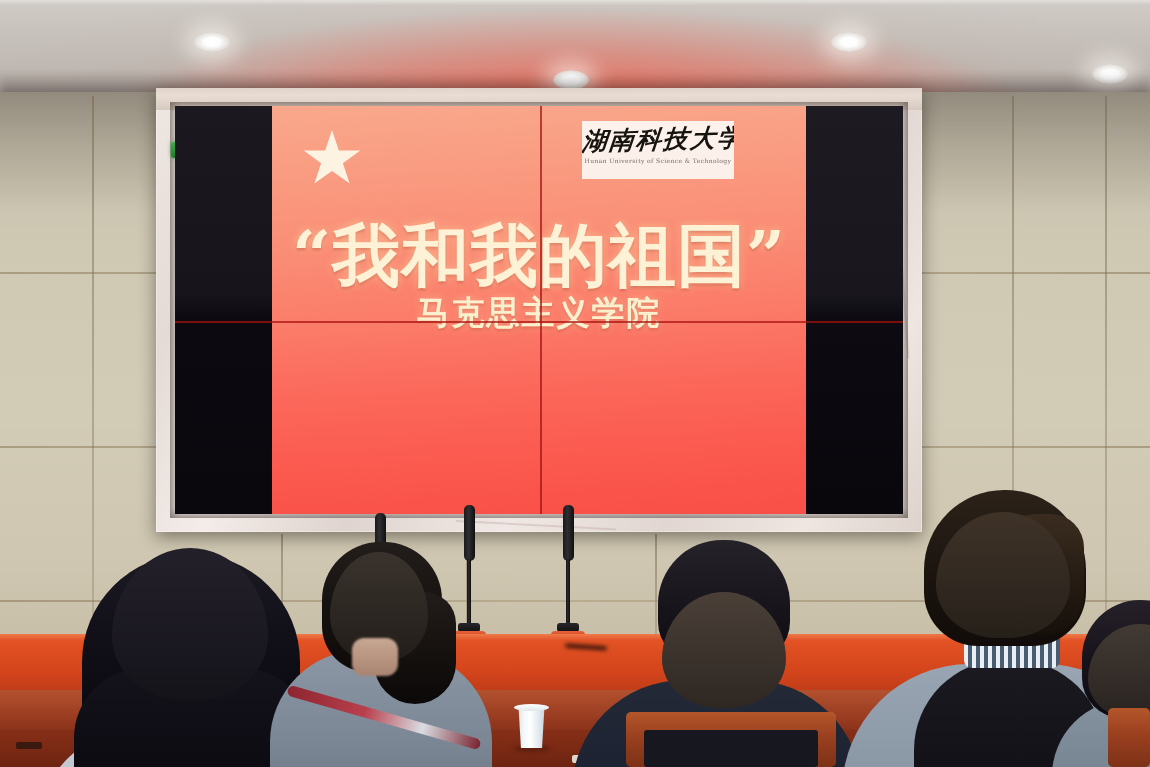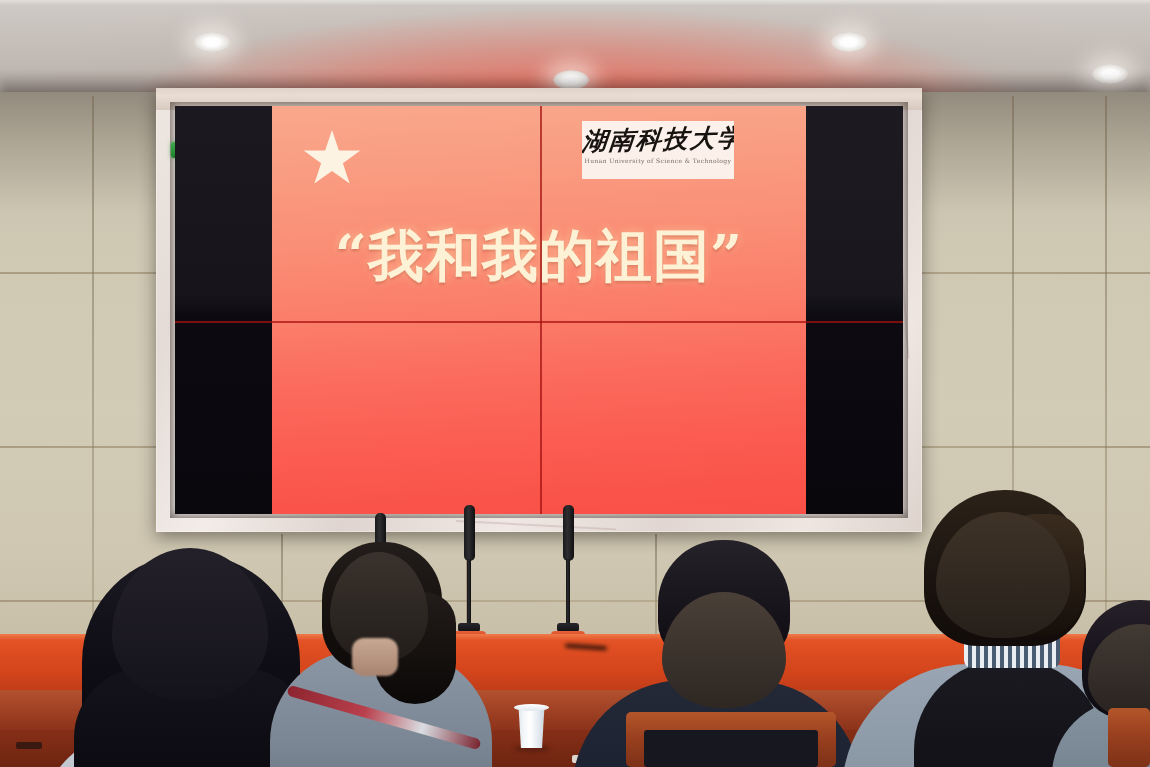--- a/index.html
+++ b/index.html
@@ -142,21 +142,21 @@
   }
 
   .slide-text{
     position:absolute;left:0;top:0;width:534px;height:408px;
     display:flex;flex-direction:column;align-items:center;
     justify-content:flex-start;
     padding-top:118px;box-sizing:border-box;
   }
   .title-main{
     font-family:"DejaVu Serif","Liberation Serif",serif;
-    font-size:56px;line-height:62px;font-weight:700;
+    font-size:68px;line-height:62px;font-weight:700;
     color:#fdf2d6;letter-spacing:1px;white-space:nowrap;
     text-shadow:0 0 9px rgba(255,225,170,.55),0 2px 3px rgba(140,20,10,.35);
   }
   .title-sub{
     font-family:"DejaVu Serif","Liberation Serif",serif;
     font-size:33px;line-height:46px;font-weight:700;
     color:#fbf0ce;letter-spacing:2px;white-space:nowrap;
     text-shadow:0 0 8px rgba(255,228,175,.50),0 2px 3px rgba(150,25,12,.30);
     margin-top:4px;
   }
@@ -272,20 +272,21 @@
     <div class="slide">
       <div class="star"></div>
 
       <div class="logo">
         <div class="logo-cn">湖南科技大学</div>
         <div class="logo-en">Hunan University of Science &amp; Technology</div>
       </div>
 
       <div class="slide-text">
         <div class="title-main">“我和我的祖国”</div>
+        <div class="title-sub">马克思主义学院</div>
       </div>
     </div>
 
     <div class="seam-v"></div>
     <div class="seam-h"></div>
   </div>
 
   <div class="mic" style="left:372px;top:513px;">
     <div class="mic-head" style="left:3px;top:0;height:52px;"></div>
     <div class="mic-neck" style="left:6px;top:50px;height:70px;"></div>

